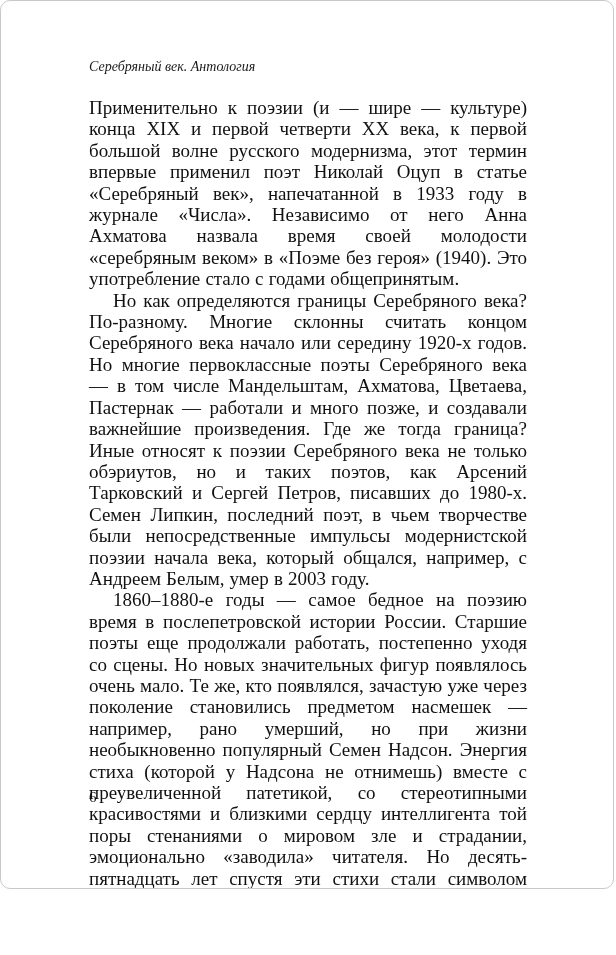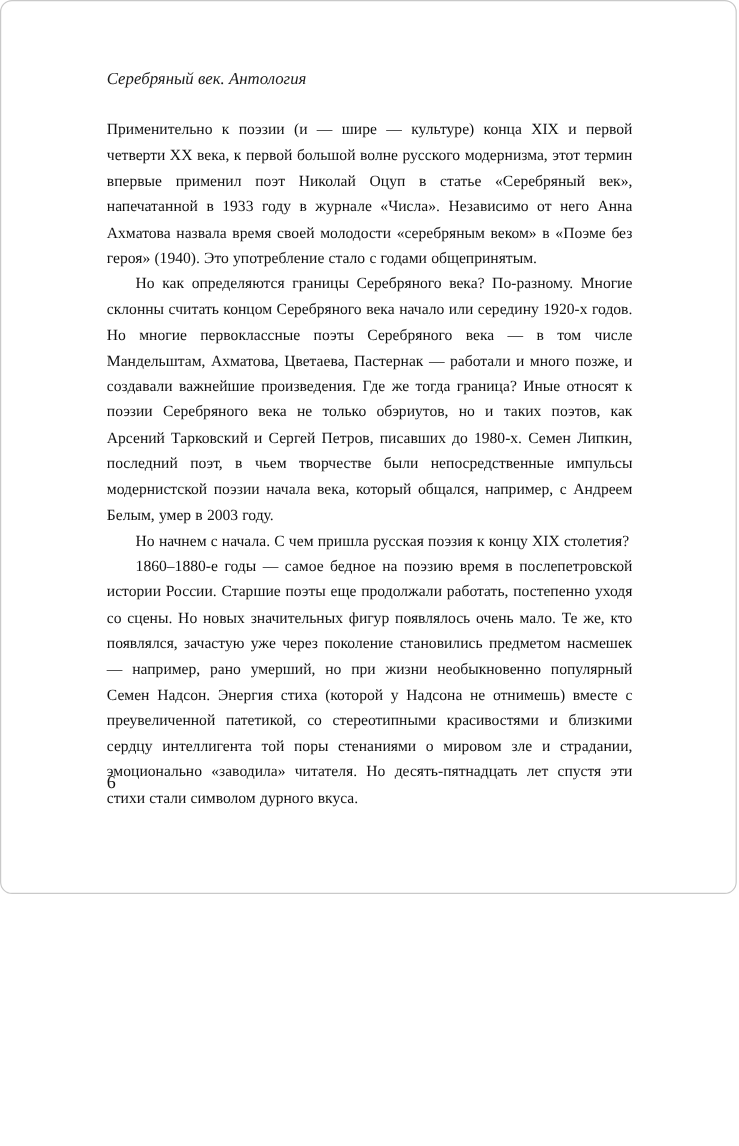--- a/index.html
+++ b/index.html
@@ -4,41 +4,41 @@
 <style>
   html, body {
     margin: 0;
     padding: 0;
     background: #ffffff;
     font-family: "Liberation Serif", "DejaVu Serif", serif;
   }
   .page {
     position: relative;
     width: 614px;
-    height: 745px;
+    height: 889px;
     box-sizing: border-box;
     background: #ffffff;
     border: 1px solid #c9c9c9;
     border-radius: 10px;
     overflow: hidden;
   }
   .page-inner {
     box-sizing: border-box;
     padding: 58px 86px 0 88px;
   }
   .running-header {
     font-style: italic;
     font-size: 14px;
     line-height: 16px;
     color: #1a1a1a;
     margin: 0 0 22px 0;
   }
   .body-text p {
     margin: 0;
-    font-size: 13px;
+    font-size: 19px;
     line-height: 21.4px;
     color: #111111;
     text-align: justify;
     text-indent: 24px;
     word-spacing: 0.02em;
     hyphens: auto;
     -webkit-hyphens: auto;
   }
   .body-text p.no-indent {
     text-indent: 0;
@@ -55,20 +55,19 @@
 <body>
 
 <div class="page">
   <div class="page-inner">
 
     <div class="running-header">Серебряный век. Антология</div>
 
     <div class="body-text">
       <p class="no-indent">Применительно к поэзии (и — шире — культуре) конца XIX и первой четверти XX века, к первой большой волне русского модернизма, этот термин впервые применил поэт Николай Оцуп в статье «Серебряный век», напечатанной в 1933 году в журнале «Числа». Независимо от него Анна Ахматова назвала время своей молодости «серебряным веком» в «Поэме без героя» (1940). Это употребление стало с годами общепринятым.</p>
       <p>Но как определяются границы Серебряного века? По-разному. Многие склонны считать концом Серебряного века начало или середину 1920-х годов. Но многие первоклассные поэты Серебряного века — в том числе Мандельштам, Ахматова, Цветаева, Пастернак — работали и много позже, и создавали важнейшие произведения. Где же тогда граница? Иные относят к поэзии Серебряного века не только обэриутов, но и таких поэтов, как Арсений Тарковский и Сергей Петров, писавших до 1980-х. Семен Липкин, последний поэт, в чьем творчестве были непосредственные импульсы модернистской поэзии начала века, который общался, например, с Андреем Белым, умер в 2003 году.</p>
-      <p>Но начнем с начала. С чем пришла русская поэзия к концу XIX столетия?</p>
       <p>1860–1880-е годы — самое бедное на поэзию время в послепетровской истории России. Старшие поэты еще продолжали работать, постепенно уходя со сцены. Но новых значительных фигур появлялось очень мало. Те же, кто появлялся, зачастую уже через поколение становились предметом насмешек — например, рано умерший, но при жизни необыкновенно популярный Семен Надсон. Энергия стиха (которой у Надсона не отнимешь) вместе с преувеличенной патетикой, со стереотипными красивостями и близкими сердцу интеллигента той поры стенаниями о мировом зле и страдании, эмоционально «заводила» читателя. Но десять-пятнадцать лет спустя эти стихи стали символом дурного вкуса.</p>
     </div>
 
   </div>
 
   <div class="page-number">6</div>
 </div>
 
 </body></html>

